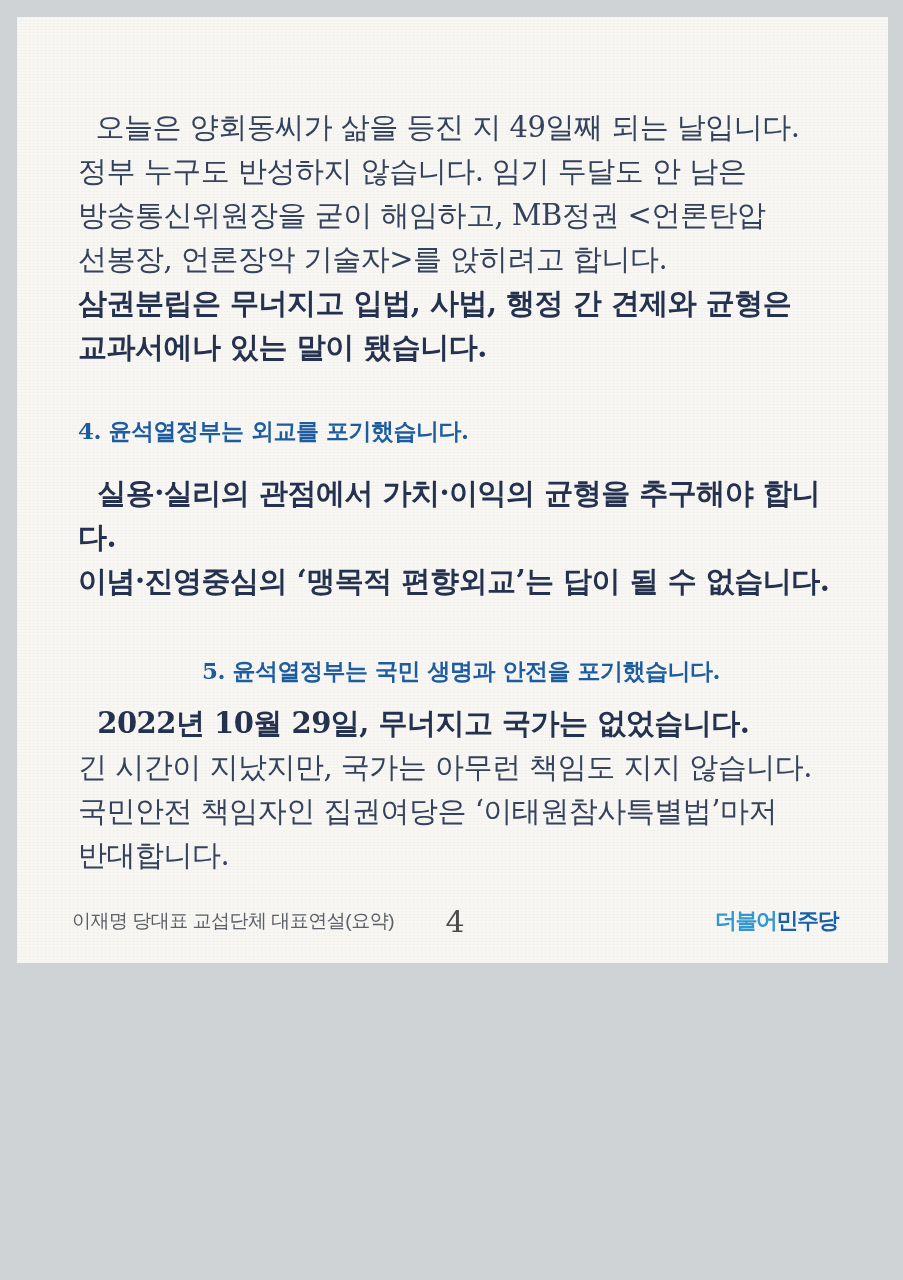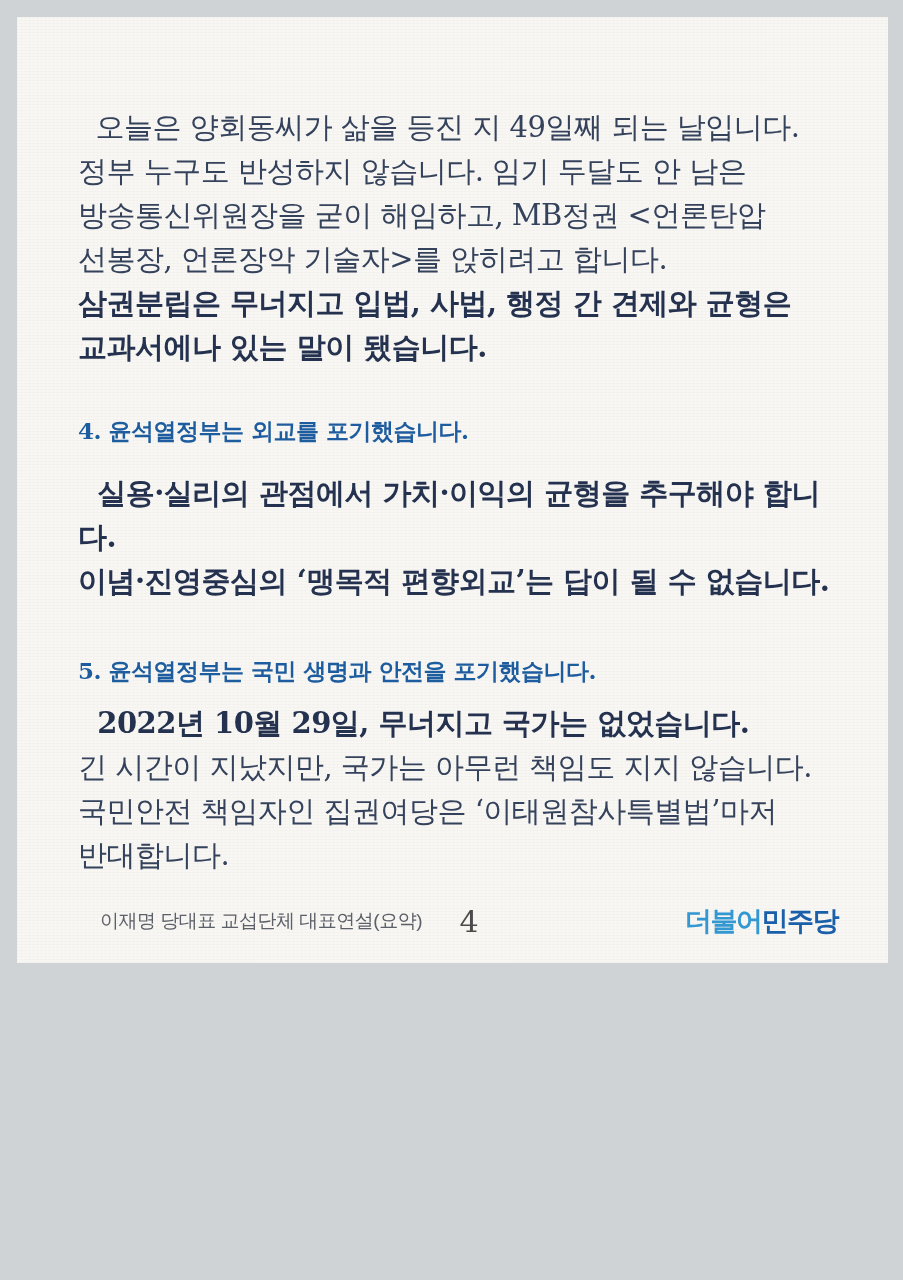--- a/index.html
+++ b/index.html
@@ -47,45 +47,45 @@
   }
   .heading {
     font-weight: 700;
     color: var(--heading-blue);
     font-size: 23px;
     line-height: 48px;
     white-space: pre-wrap;
     margin-bottom: 6px;
   }
   .heading.h4 { margin-top: 38px; }
-  .heading.h5 { margin-top: 44px; }
+  .heading.h5 { margin-top: 44px; text-align: center; }
   .gap-md { margin-top: 16px; }
   .footer {
     position: absolute;
-    left: 83px; right: 50px; bottom: 24px;
+    left: 55px; right: 50px; bottom: 24px;
     height: 36px;
     display: flex;
     align-items: center;
     justify-content: space-between;
   }
   .footer-title {
     font-size: 19px;
     color: var(--footer-gray);
     letter-spacing: -0.5px;
   }
   .footer-pagenum {
     position: absolute;
     left: 50%;
     transform: translateX(-50%);
     font-family: "DejaVu Serif", serif;
     font-size: 30px;
     color: var(--pagenum-gray);
   }
   .footer-logo {
-    font-size: 27px;
+    font-size: 22px;
     font-weight: 800;
     letter-spacing: -1.5px;
     white-space: nowrap;
   }
   .logo-light { color: var(--logo-sky); }
   .logo-dark  { color: var(--logo-blue); }
 </style>
 </head>
 <body>
 

